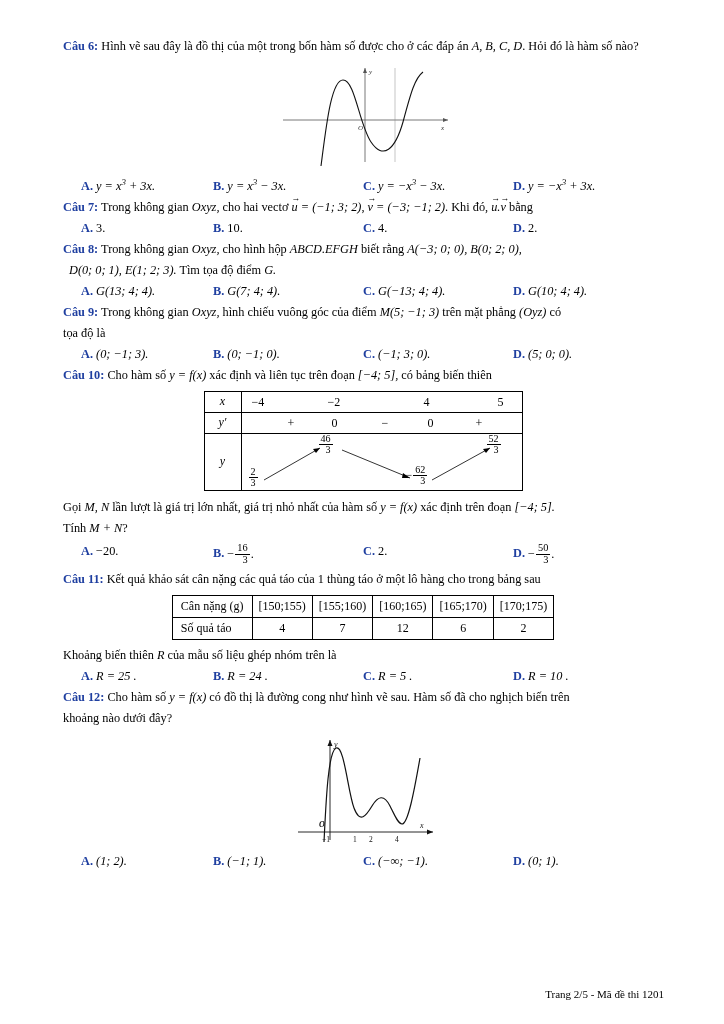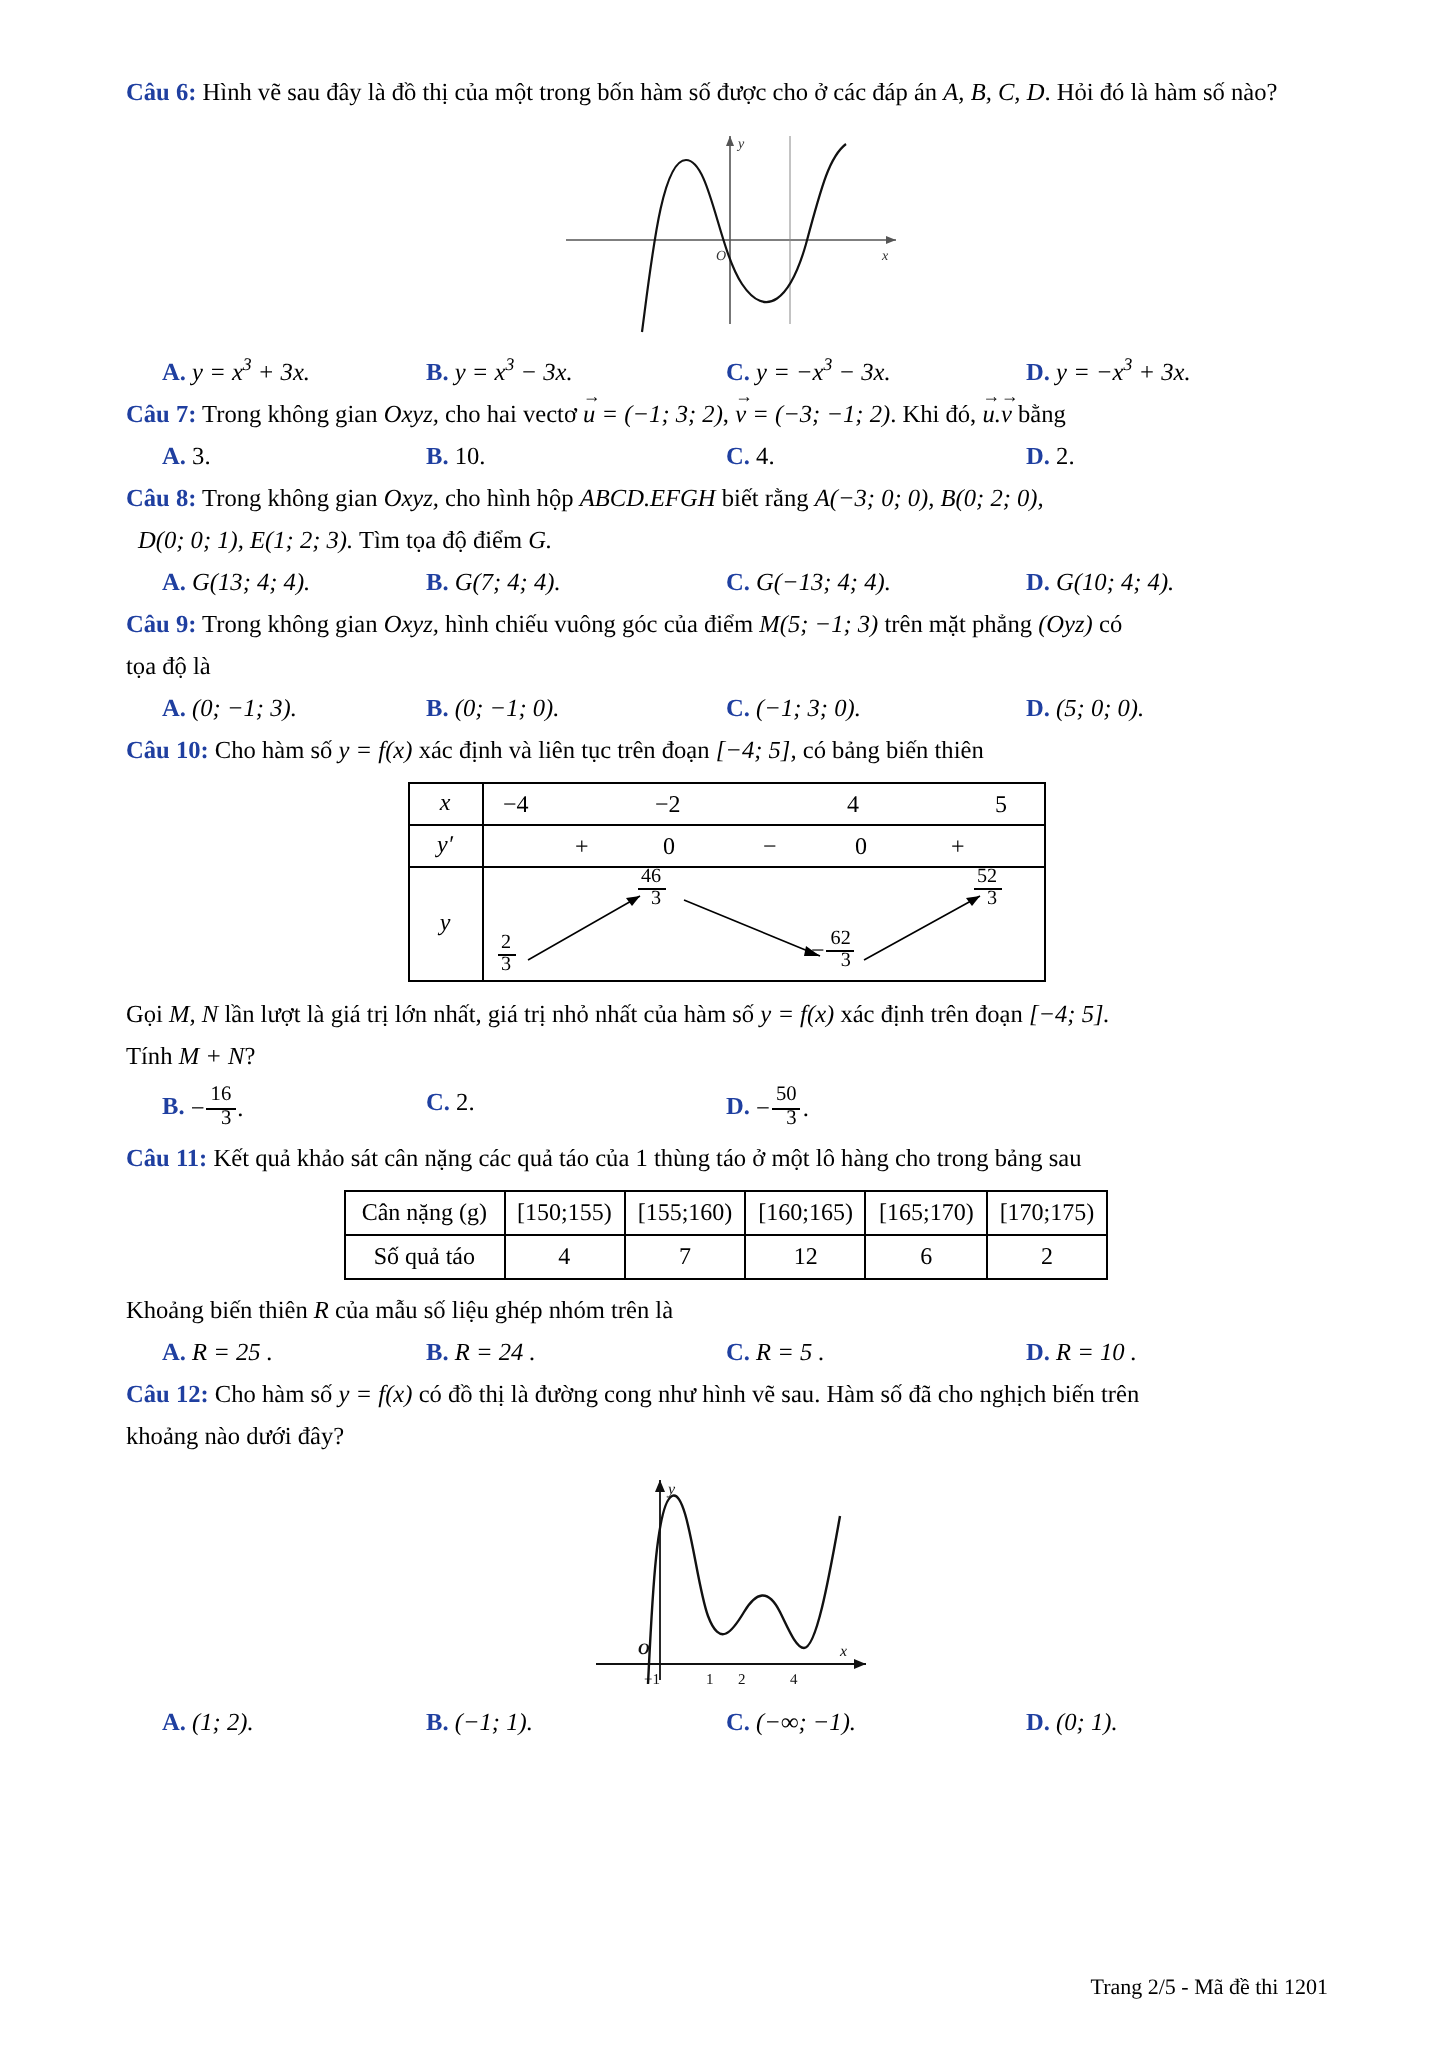--- a/index.html
+++ b/index.html
@@ -127,21 +127,21 @@
     border-collapse: collapse;
     font-size: 12px;
     font-family: "Liberation Serif", serif;
   }
   table.data td {
     border: 1px solid #000;
     padding: 3px 6px;
     text-align: center;
     white-space: nowrap;
   }
-  table.data td.firstcol { text-align: center; padding: 3px 8px; }
+  table.data td.firstcol { text-align: left; padding: 3px 8px; }
   .footer {
     position: absolute;
     right: 60px;
     bottom: 24px;
     font-size: 11px;
   }
 </style>
 </head>
 <body>
 
@@ -300,20 +300,21 @@
       <span class="mi">y = f(x)</span>
       <span>xác định trên đoạn</span>
       <span class="mi">[−4; 5].</span>
     </p>
     <p class="para">
       <span>Tính</span>
       <span class="mi">M + N</span><span>?</span>
     </p>
 
     <div class="answers" style="margin-top:6px;">
+      <div><span class="opt-letter">A.</span> <span>−20.</span></div>
       <div><span class="opt-letter">B.</span> <span>−<span class="frac"><span class="num">16</span><span class="den">3</span></span>.</span></div>
       <div><span class="opt-letter">C.</span> <span>2.</span></div>
       <div><span class="opt-letter">D.</span> <span>−<span class="frac"><span class="num">50</span><span class="den">3</span></span>.</span></div>
     </div>
 
     <p class="para" style="margin-top:5px;">
       <span class="q-label">Câu 11:</span>
       <span>Kết quả khảo sát cân nặng các quả táo của 1 thùng táo ở một lô hàng cho trong bảng sau</span>
     </p>
 

